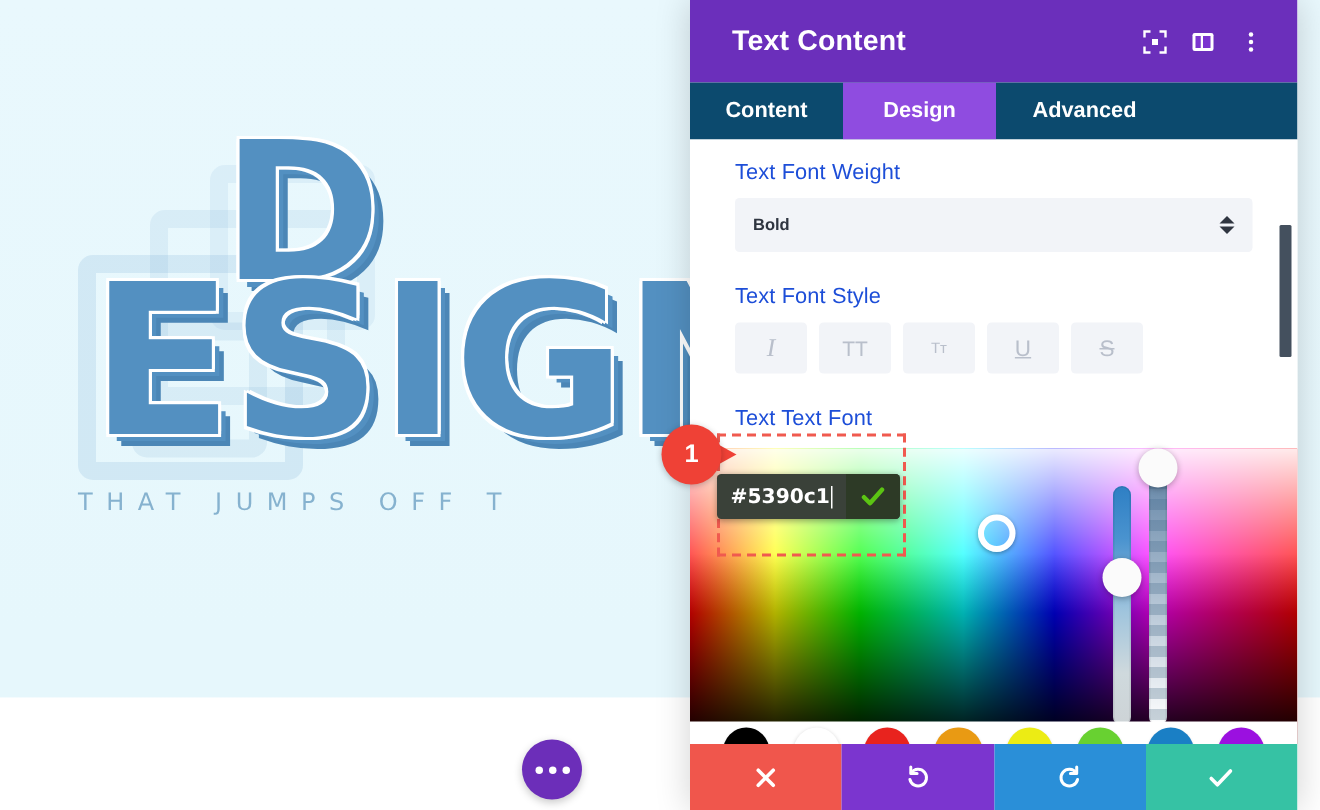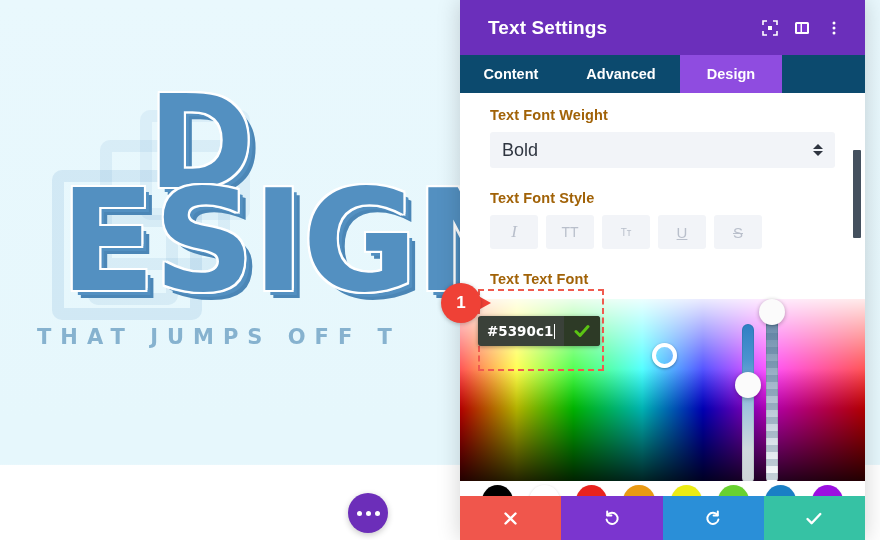--- a/index.html
+++ b/index.html
@@ -42,23 +42,23 @@
     -webkit-text-stroke: 0px;
     text-shadow:
        2px 0 0 #ffffff, -2px 0 0 #ffffff, 0 2px 0 #ffffff, 0 -2px 0 #ffffff,
        2px 2px 0 #ffffff, -2px 2px 0 #ffffff, 2px -2px 0 #ffffff, -2px -2px 0 #ffffff,
        5px 5px 0 #5390c1, 8px 8px 0 #4b86b6;
     white-space: nowrap;
   }
   .hero-word.w1 { left: 148px; top: 88px;  font-size: 128px; }
   .hero-word.w2 { left: 60px;  top: 182px; font-size: 140px; }
   .hero-sub {
-    position: absolute; left: 37px; top: 325px;
+    position: absolute; left: 52px; top: 325px;
     font-family: "DejaVu Sans", sans-serif;
-    font-size: 21px; font-weight: 700;
+    font-size: 16px; font-weight: 400;
     letter-spacing: 9px;
     color: #86b2cf;
     white-space: nowrap;
   }
 
   
   #fab {
     position: absolute; left: 348px; top: 493px;
     width: 40px; height: 40px; border-radius: 50%;
     background: #6c2eb9;
@@ -104,27 +104,27 @@
   .tab.t-design   { width: 102px; background: #8f4ce0; }
   .tab.t-advanced { width: 118px; }
 
   
   #body {
     position: relative; flex: 1 1 auto; background: #ffffff;
     overflow: hidden;
   }
   #fields { padding: 14px 30px 0 30px; }
   .fld-label {
-    font-size: 14.5px; font-weight: 700; color: #a16207;
+    font-size: 14.5px; font-weight: 400; color: #1d4ed8;
     margin-bottom: 9px; letter-spacing: .1px;
   }
   .select-box {
     height: 36px; background: #f2f4f8; border-radius: 3px;
     display: flex; align-items: center; padding: 0 12px;
-    font-size: 18px; font-weight: 400; color: #2f3540;
+    font-size: 11px; font-weight: 700; color: #2f3540;
     cursor: pointer; position: relative;
   }
   .select-box .spin {
     position: absolute; right: 12px; top: 50%; transform: translateY(-50%);
     display: flex; flex-direction: column; gap: 2px;
   }
   .spin i {
     display: block; width: 0; height: 0;
     border-left: 5px solid transparent; border-right: 5px solid transparent;
   }
@@ -286,21 +286,21 @@
   <div id="fab">
     <span class="dot"></span>
     <span class="dot"></span>
     <span class="dot"></span>
   </div>
 </div>
 
 <div id="modal">
 
   <div id="modal-header">
-    <div id="modal-title">Text Settings</div>
+    <div id="modal-title">Text Content</div>
 
     <div class="hdr-icon">
       <svg width="16" height="16" viewBox="0 0 16 16" fill="none" stroke="#ffffff" stroke-width="1.6">
         <path d="M1 5V1h4M15 5V1h-4M1 11v4h4M15 11v4h-4"></path>
         <rect x="6" y="6" width="4" height="4" fill="#ffffff" stroke="none"></rect>
       </svg>
     </div>
 
     <div class="hdr-icon">
       <svg width="16" height="16" viewBox="0 0 16 16">
@@ -314,22 +314,22 @@
       <svg width="16" height="16" viewBox="0 0 16 16" fill="#ffffff">
         <circle cx="8" cy="3" r="1.5"></circle>
           <circle cx="8" cy="8" r="1.5"></circle>
           <circle cx="8" cy="13" r="1.5"></circle>
       </svg>
     </div>
   </div>
 
   <div id="tabs">
     <div class="tab t-content">Content</div>
+    <div class="tab t-design">Design</div>
     <div class="tab t-advanced">Advanced</div>
-    <div class="tab t-design">Design</div>
   </div>
 
   <div id="body">
     <div id="fields">
 
       <div class="fld-label">Text Font Weight</div>
       <div class="select-box">
         <span>Bold</span>
         <span class="spin">
           <i class="up"></i>

